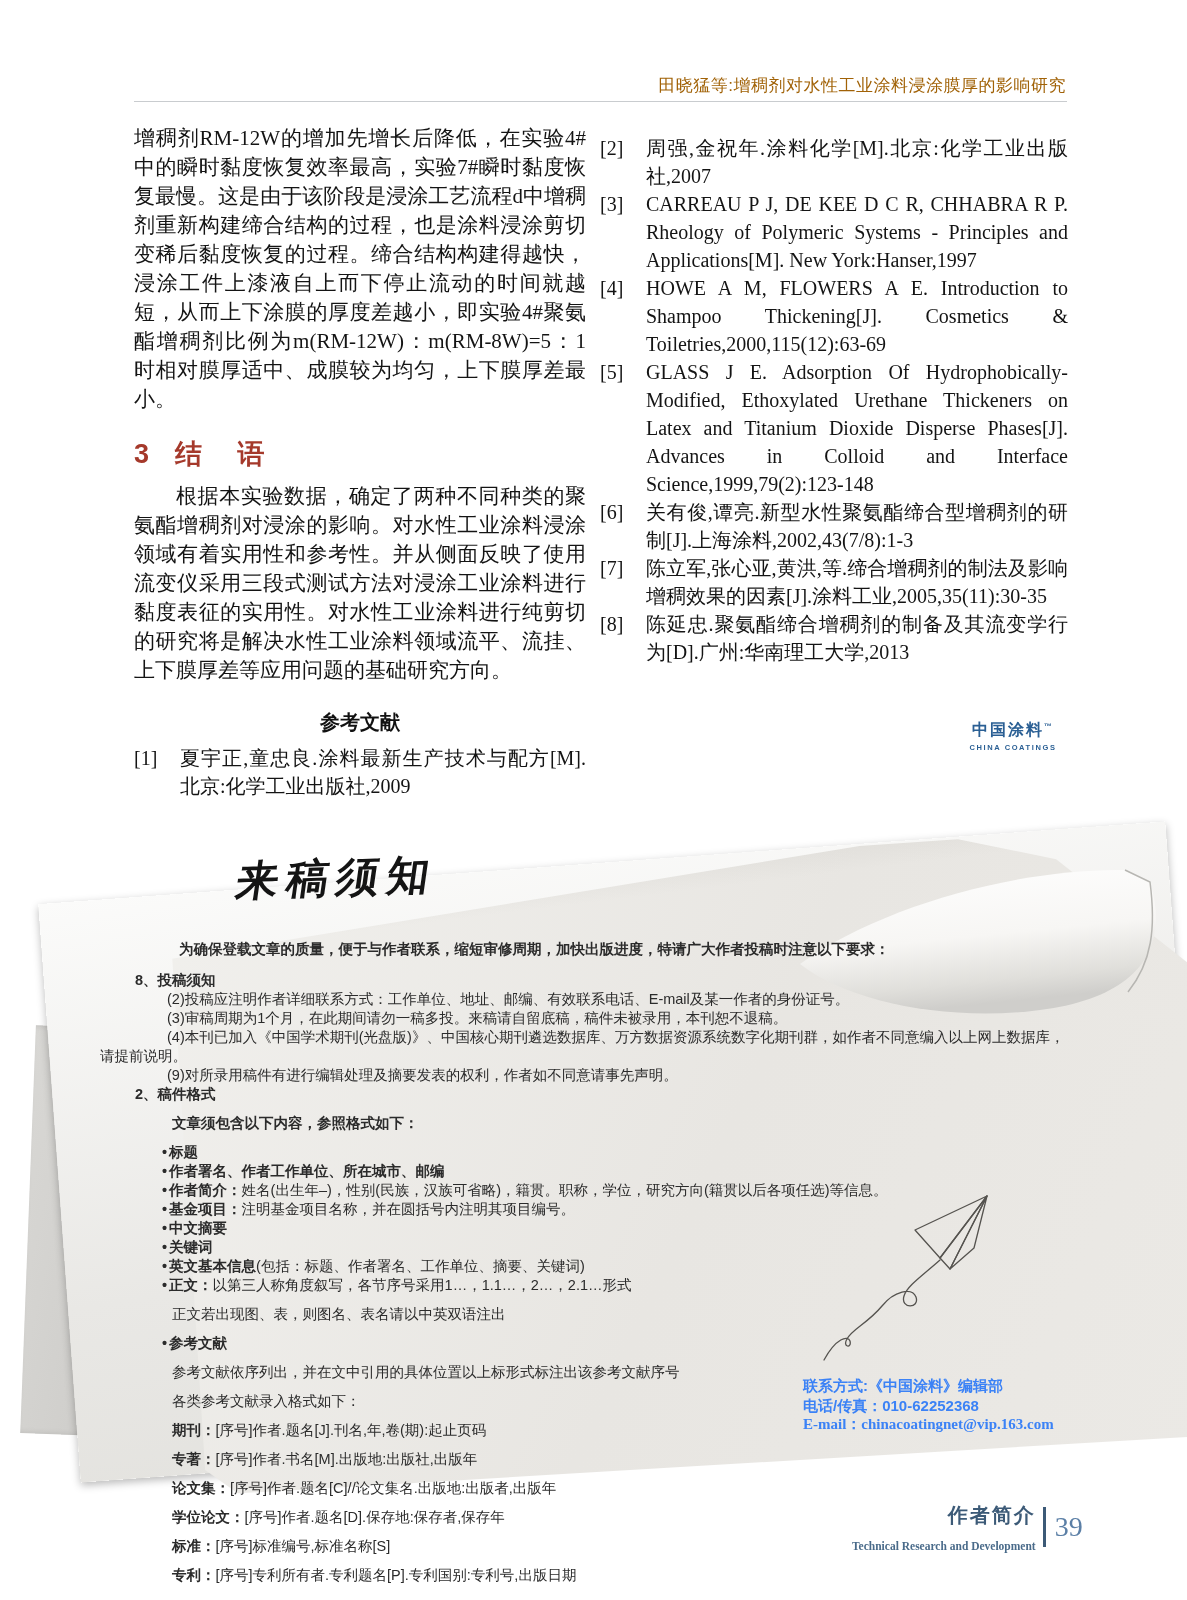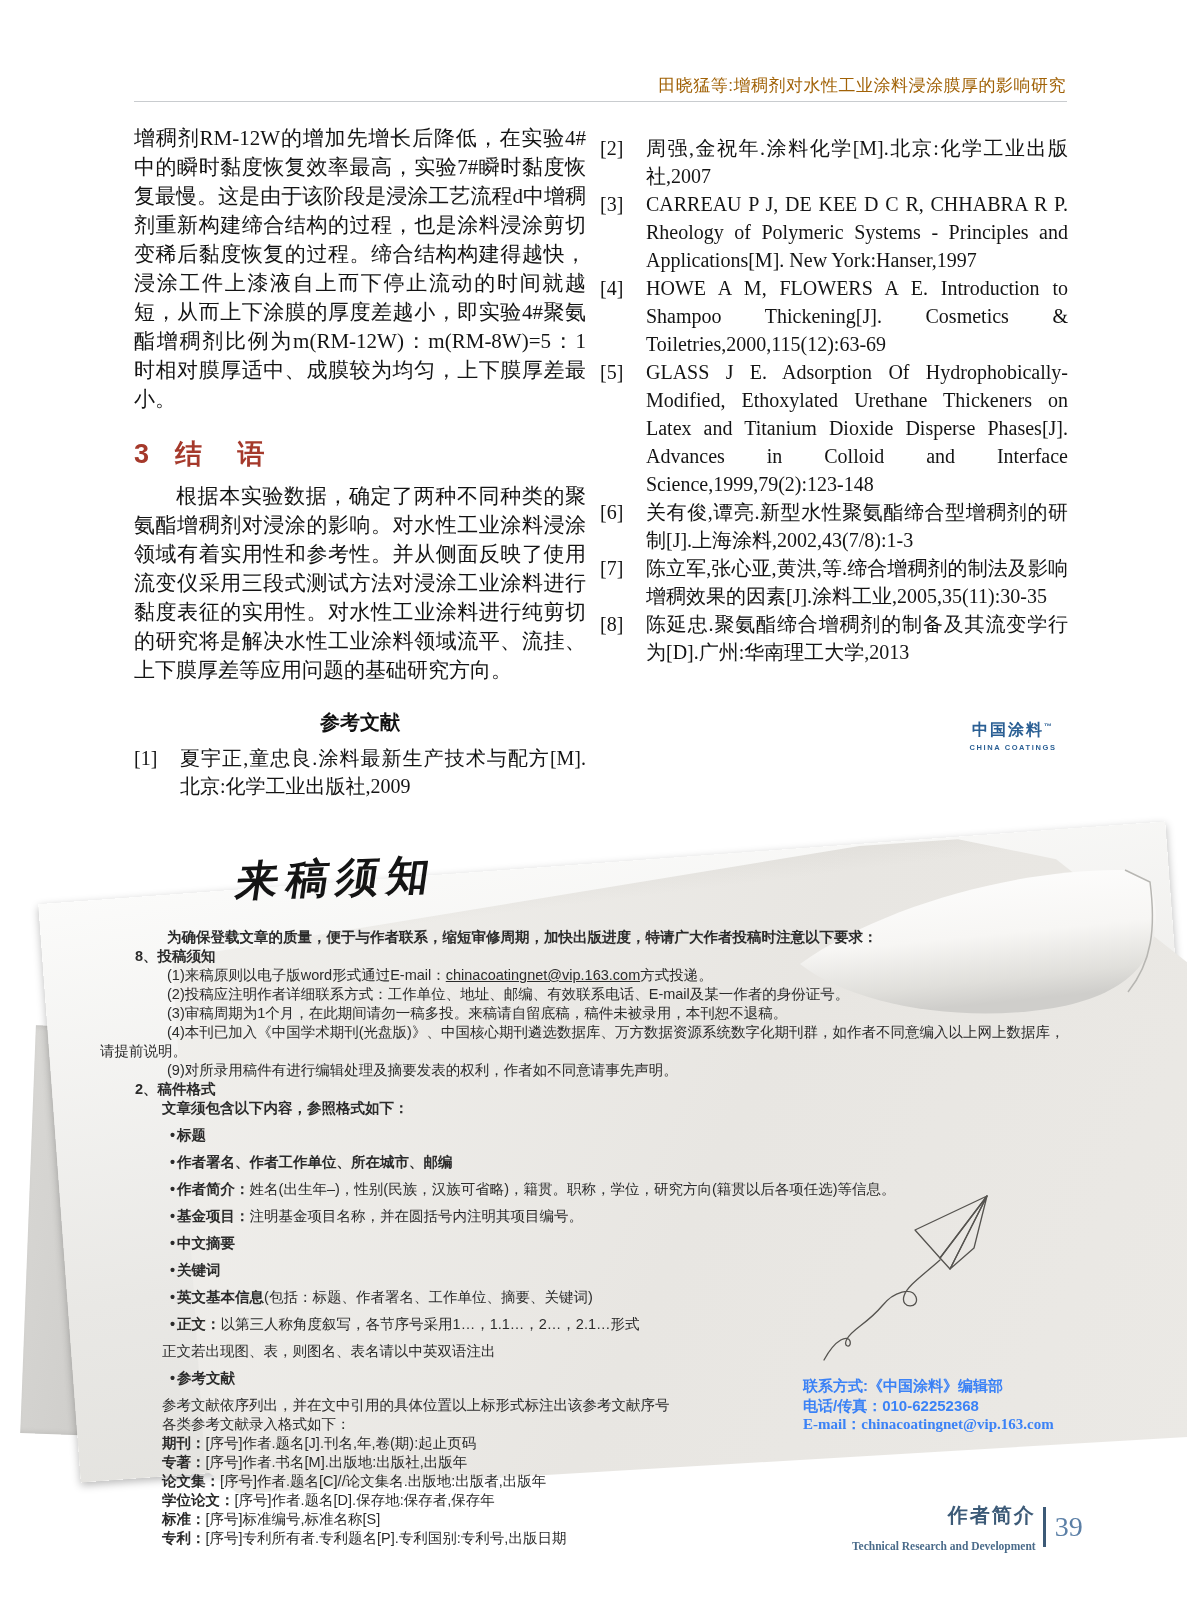--- a/index.html
+++ b/index.html
@@ -63,26 +63,26 @@
   .n-title{
     position:absolute;left:237px;top:14px;
     font-family:"Liberation Sans", sans-serif;font-weight:bold;font-size:42px;color:#141414;
     letter-spacing:8px;transform:skewX(-10deg) rotate(-2deg);
   }
   .n-body{
     position:absolute;left:100px;top:92px;width:965px;
     font-family:"Liberation Sans", sans-serif;font-size:14.5px;line-height:19px;color:#2b2b2b;
   }
   .n-body .bold{font-weight:bold;}
-  .n-intro{text-indent:67px;font-weight:bold;margin:0;}
+  .n-intro{text-indent:67px;font-weight:bold;margin:12px;}
   .n-sec{padding-left:35px;font-weight:bold;margin:0;}
   .n-item{text-indent:67px;margin:0;}
   .n-item .email{text-decoration:underline;}
-  .n-plain{padding-left:62px;margin:0;}
-  .n-bullet{padding-left:62px;margin:8px;}
+  .n-plain{padding-left:62px;margin:10px;}
+  .n-bullet{padding-left:62px;margin:0;}
   .n-bullet .dot{font-weight:bold;margin-right:2px;}
   .contact{
     position:absolute;left:803px;top:540px;
     font-family:"Liberation Sans", sans-serif;font-weight:bold;font-size:15px;line-height:19.5px;color:#3b82f6;
   }
   .contact .serif{font-family:"Liberation Serif", serif;}
   .plane-svg{position:absolute;left:812px;top:355px;}
 
   
   .footer{position:absolute;left:852px;top:1502px;display:flex;align-items:center;}
@@ -163,21 +163,20 @@
     </defs>
     <path d="M0,128 C80,70 220,32 325,34 L350,46 C372,118 332,162 240,174 C148,186 48,166 0,128 Z" fill="url(#curlg)"></path>
     <path d="M325,34 L350,46 C356,92 352,126 328,156" fill="none" stroke="#b7b6b2" stroke-width="1.5"></path>
   </svg>
 
   <div class="n-title">来稿须知</div>
 
   <div class="n-body">
     <p class="n-intro">为确保登载文章的质量，便于与作者联系，缩短审修周期，加快出版进度，特请广大作者投稿时注意以下要求：</p>
     <p class="n-sec">8、投稿须知</p>
-    <p class="n-item"><span>(1)来稿原则以电子版word形式通过E-mail：</span><span class="email">chinacoatingnet@vip.163.com</span><span>方式投递。</span></p>
     <p class="n-item">(2)投稿应注明作者详细联系方式：工作单位、地址、邮编、有效联系电话、E-mail及某一作者的身份证号。</p>
     <p class="n-item">(3)审稿周期为1个月，在此期间请勿一稿多投。来稿请自留底稿，稿件未被录用，本刊恕不退稿。</p>
     <p class="n-item">(4)本刊已加入《中国学术期刊(光盘版)》、中国核心期刊遴选数据库、万方数据资源系统数字化期刊群，如作者不同意编入以上网上数据库，请提前说明。</p>
     <p class="n-item">(9)对所录用稿件有进行编辑处理及摘要发表的权利，作者如不同意请事先声明。</p>
     <p class="n-sec">2、稿件格式</p>
     <p class="n-plain bold">文章须包含以下内容，参照格式如下：</p>
 
     <p class="n-bullet"><span class="dot">•</span><span class="bold">标题</span><span></span></p>
     <p class="n-bullet"><span class="dot">•</span><span class="bold">作者署名、作者工作单位、所在城市、邮编</span><span></span></p>
     <p class="n-bullet"><span class="dot">•</span><span class="bold">作者简介：</span><span>姓名(出生年–)，性别(民族，汉族可省略)，籍贯。职称，学位，研究方向(籍贯以后各项任选)等信息。</span></p>

